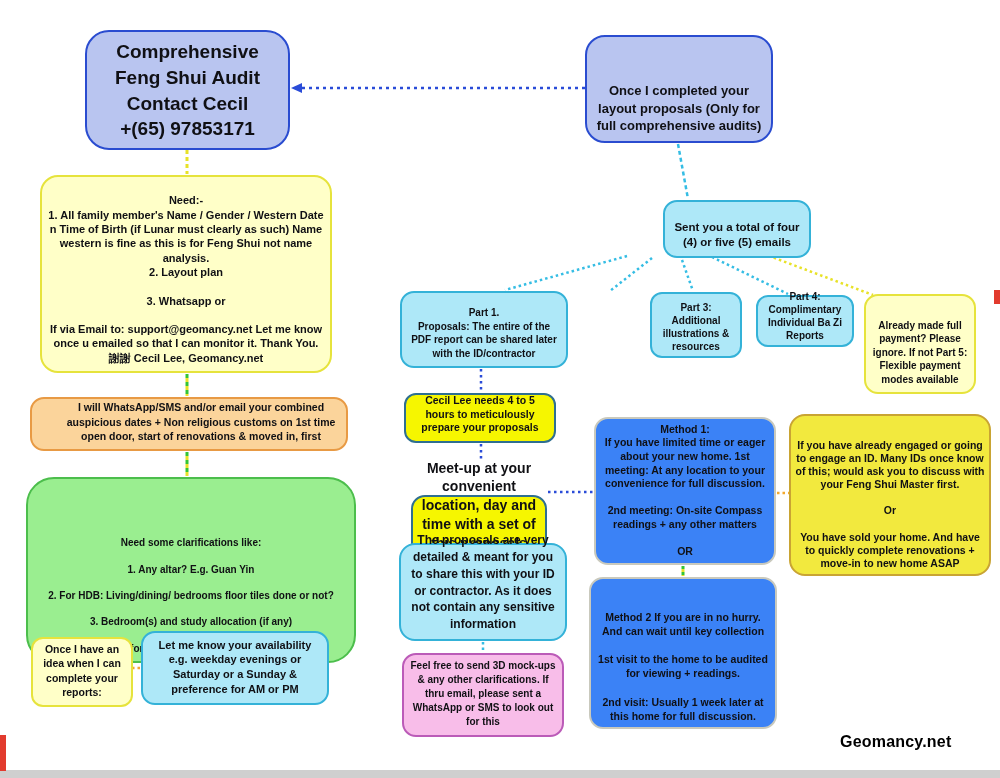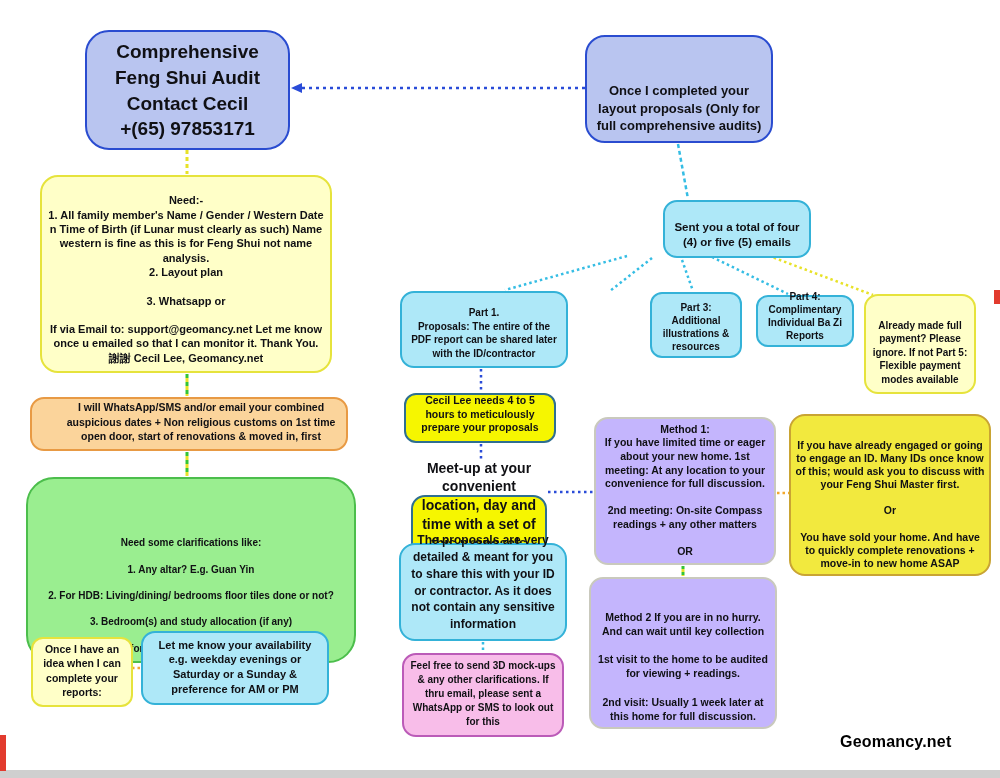--- a/index.html
+++ b/index.html
@@ -12,21 +12,21 @@
     position:absolute;display:flex;align-items:flex-end;justify-content:center;
     text-align:center;box-sizing:border-box;padding:6px;
   }
   .node .txt{white-space:pre-line;width:100%;}
   .blue   {background:#b9c5f0;border:2.5px solid #2a4cd0;}
   .lyellow{background:#ffffc8;border:2px solid #e6e33c;}
   .orange {background:#fbd49b;border:2px solid #e89a44;}
   .green  {background:#9aee90;border:2px solid #4cbe4c;}
   .cyan   {background:#aee8f8;border:2px solid #34b2d8;}
   .byellow{background:#f6f600;border:2px solid #2f6f91;}
-  .gold   {background:#c4b5fd;border:2px solid #c9c9bd;}
+  .gold   {background:#3b82f6;border:2px solid #c9c9bd;}
   .vyellow{background:#f2e93e;border:2px solid #c9a433;}
   .pink   {background:#f8bde9;border:2px solid #bb5bb8;}
   .footer{
     position:absolute;left:840px;top:733px;font-size:16px;color:#000;
     letter-spacing:0.2px;
   }
   .edge-gray{position:absolute;left:0;top:770px;width:1000px;height:8px;background:#cfcfcf;}
   .edge-red-left{position:absolute;left:0;top:735px;width:6px;height:36px;background:#e23b2e;}
   .edge-red-right{position:absolute;left:994px;top:290px;width:6px;height:14px;background:#e23b2e;}
 </style>

